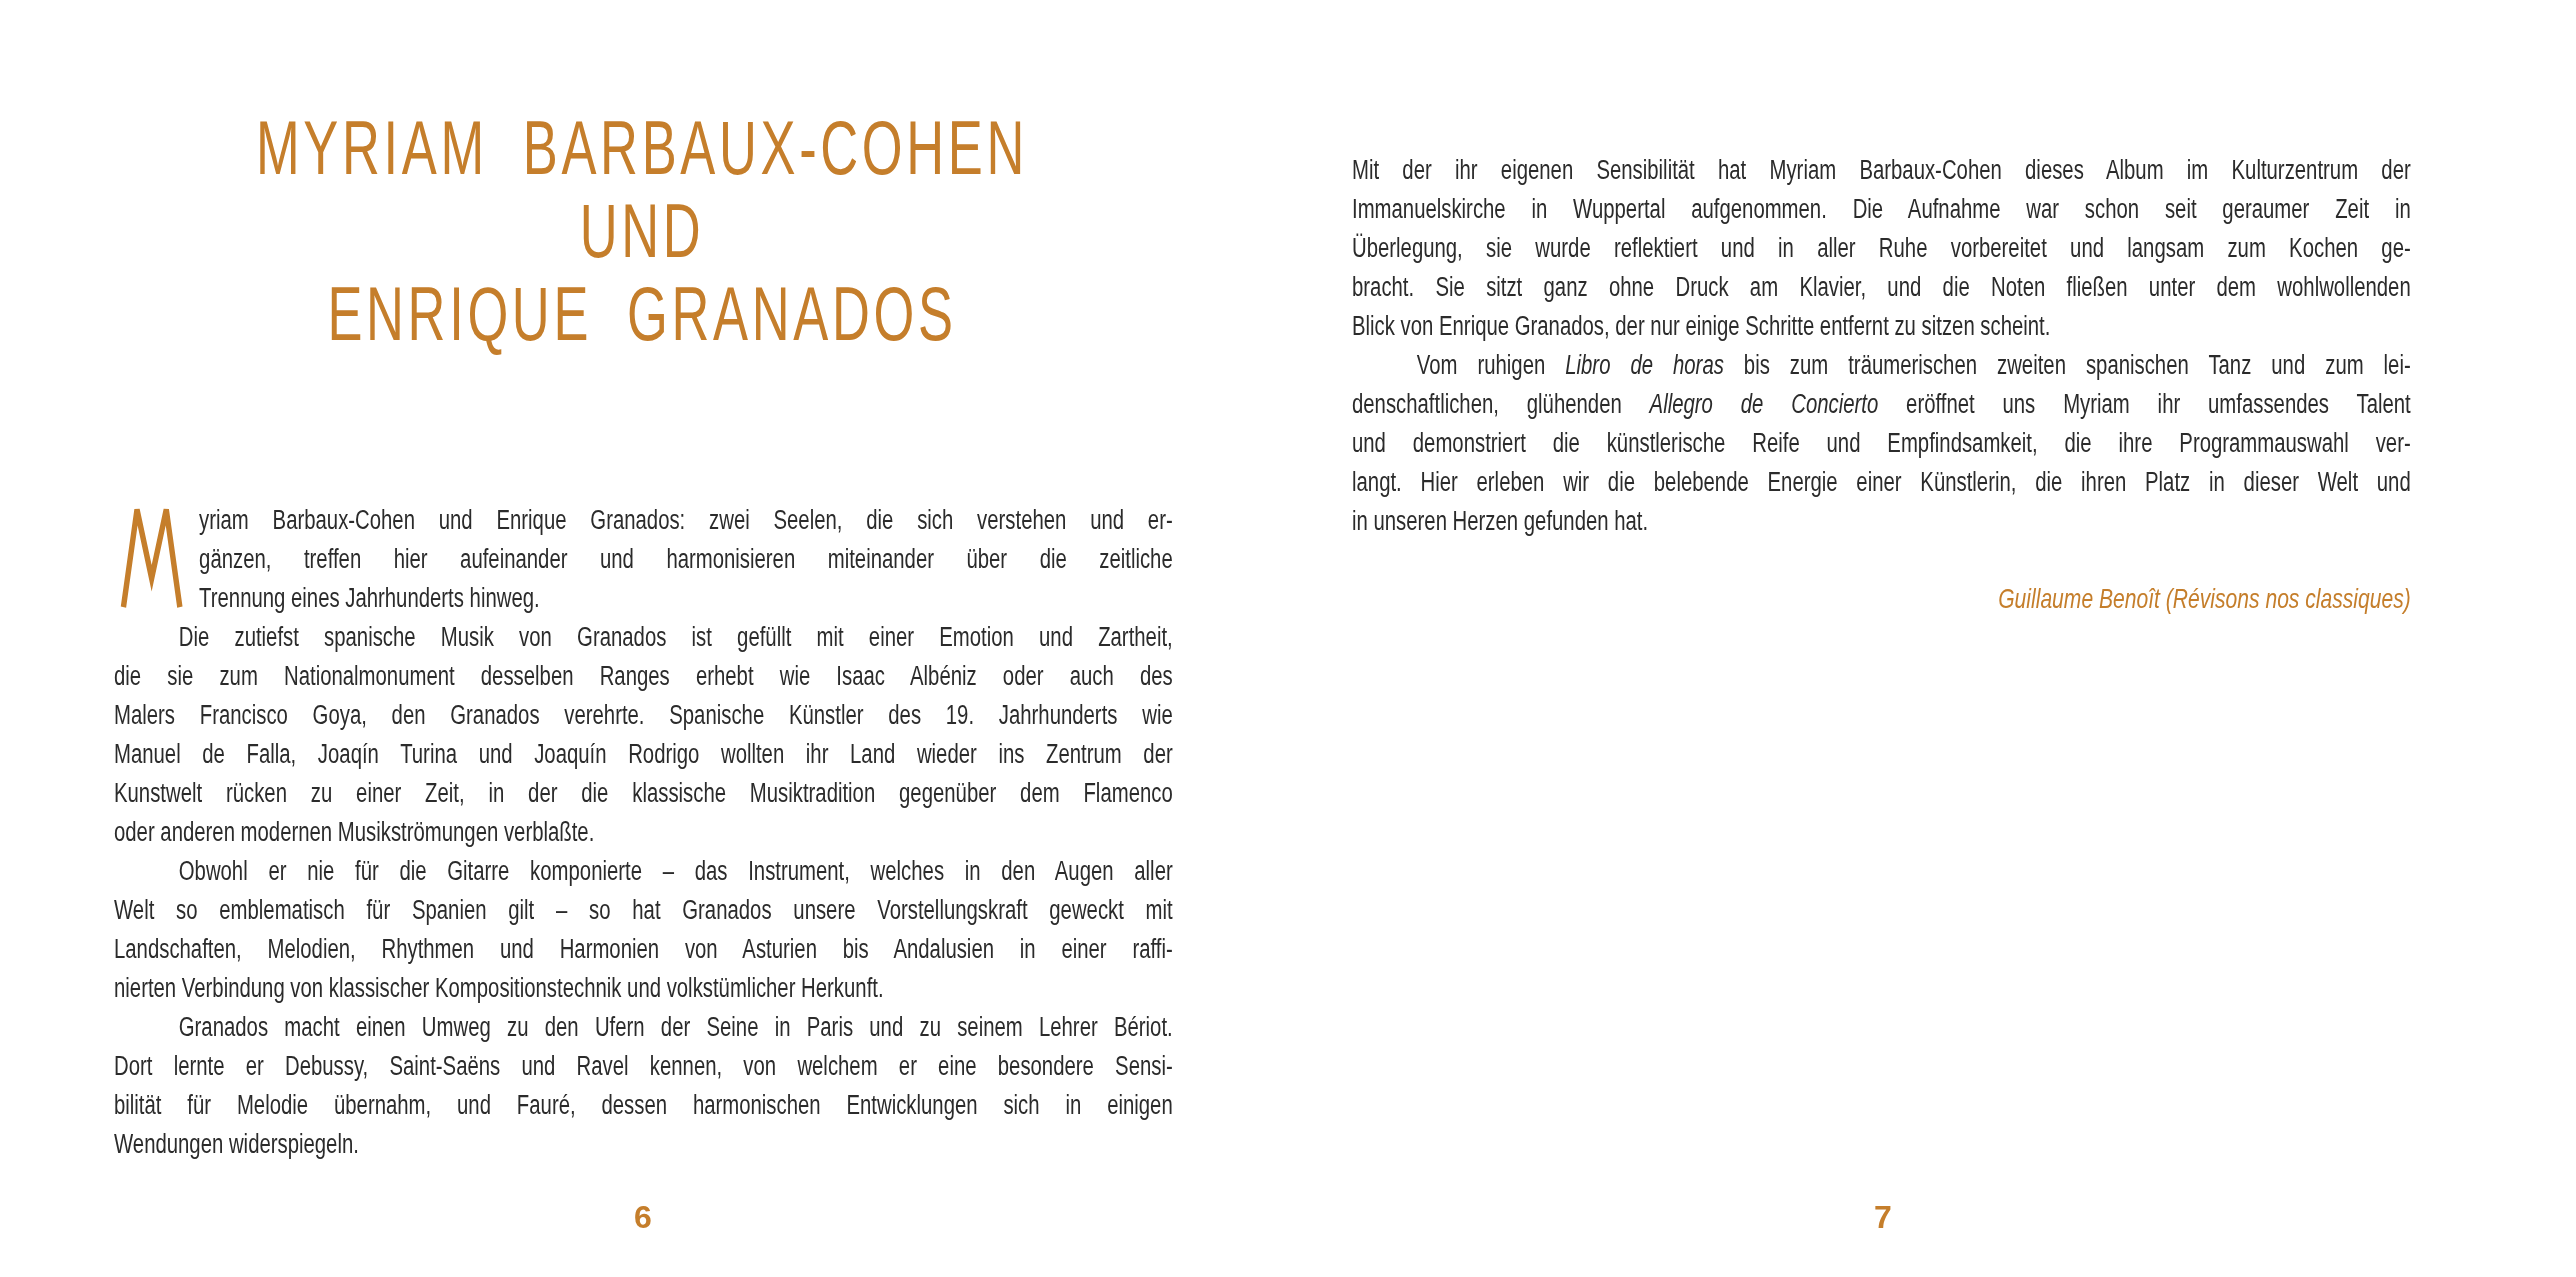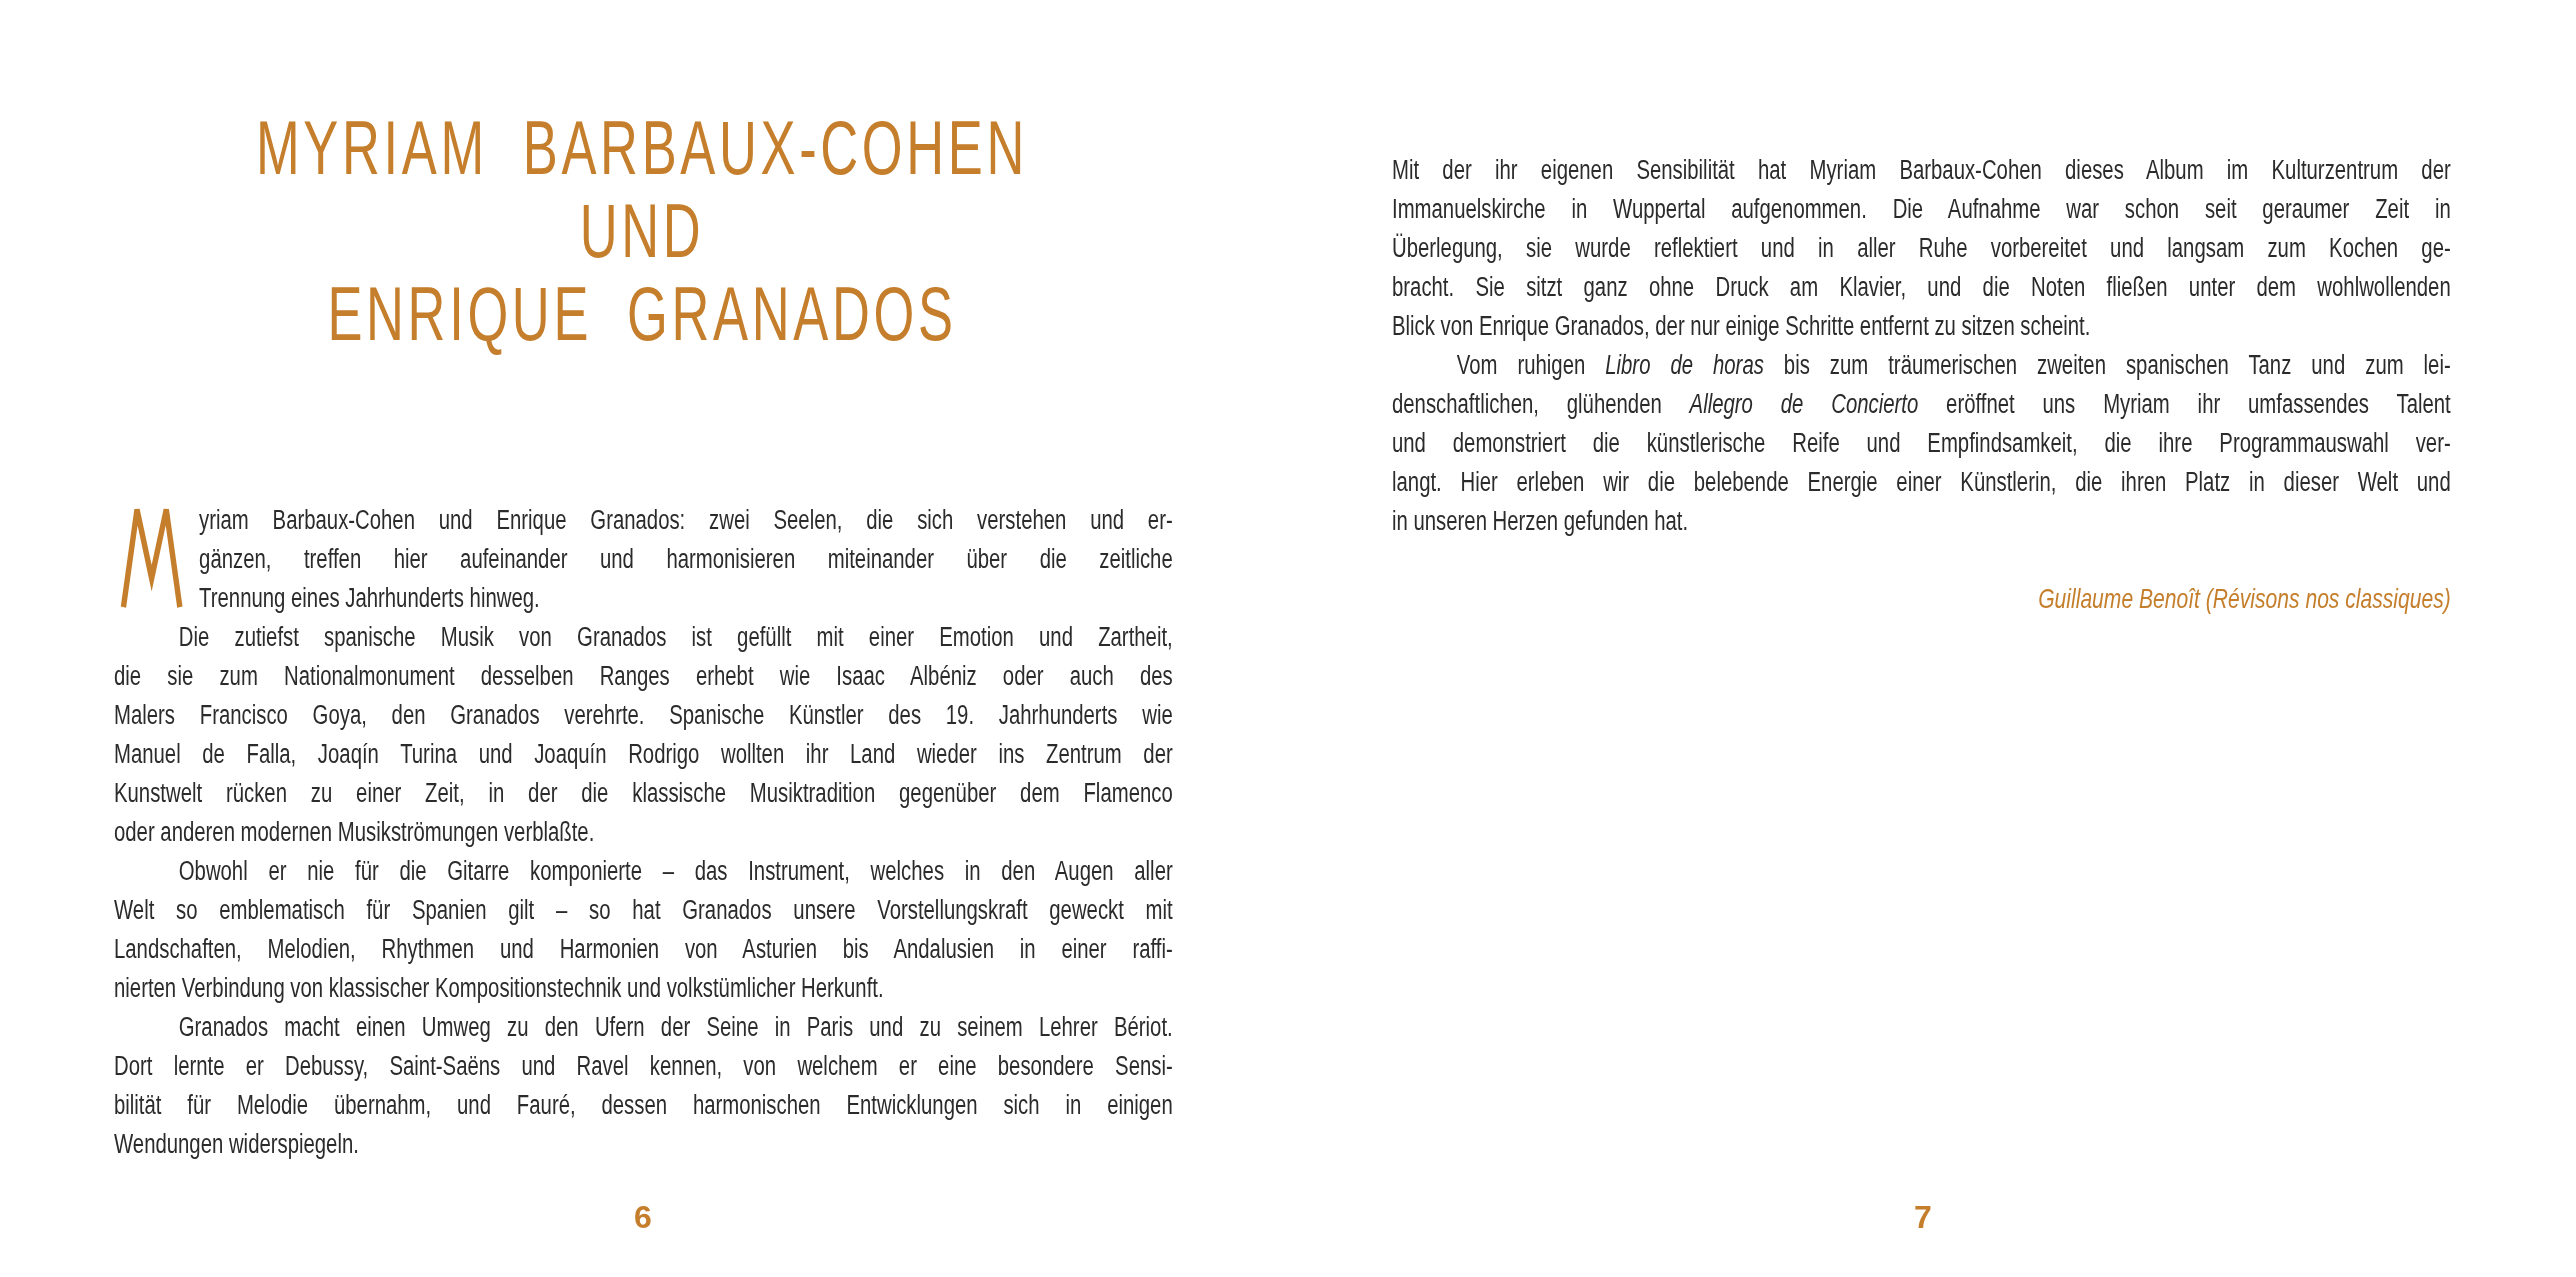--- a/index.html
+++ b/index.html
@@ -5,21 +5,21 @@
   html,body{margin:0;padding:0;}
   body{
     width:2576px;height:1277px;position:relative;overflow:hidden;
     background:#ffffff;
     font-family:"Liberation Sans","DejaVu Sans",sans-serif;
     --accent:#c57e2b; --bodytext:#2b2b2b;
   }
   .spread{position:absolute;left:0;top:0;width:2576px;height:1277px;background:#fff;}
   .page{position:absolute;top:0;width:1288px;height:1277px;}
   .page.left{left:0;padding-left:16px;}
-  .page.right{left:1280px;}
+  .page.right{left:1240px;}
 
   
   .title{
     position:absolute;left:-169px;top:106px;width:1622px;
     text-align:center;color:var(--accent);
     font-size:76px;line-height:83px;font-weight:normal;
     letter-spacing:0.07em;word-spacing:0.32em;
     transform:scaleX(0.69);transform-origin:50% 0;
   }
 

